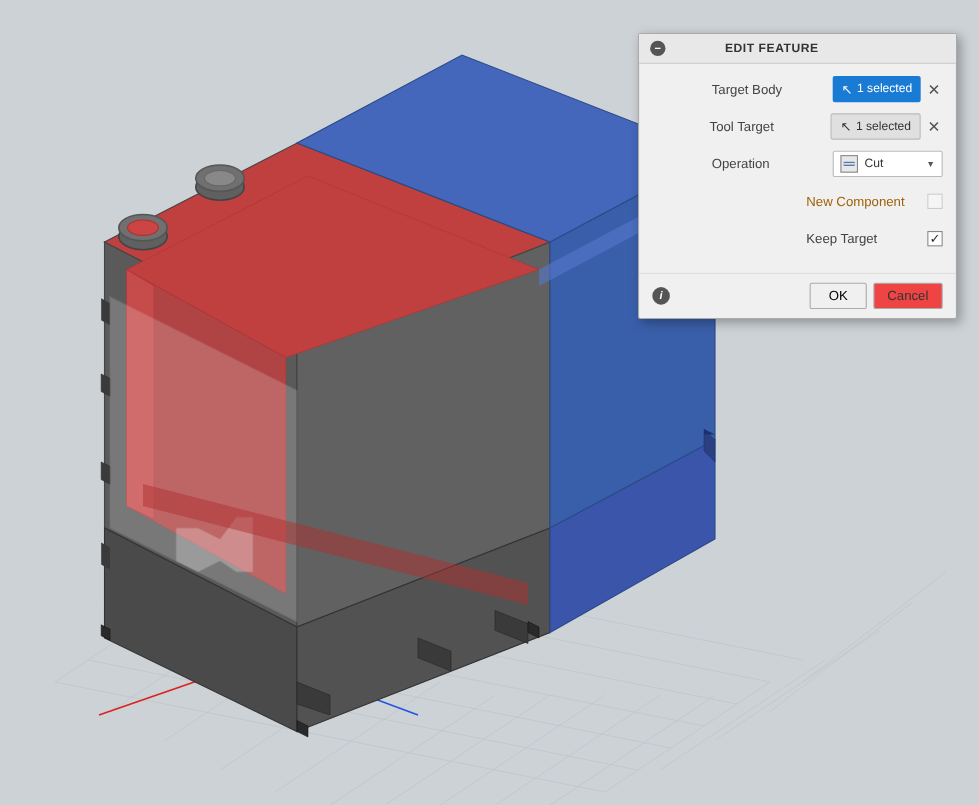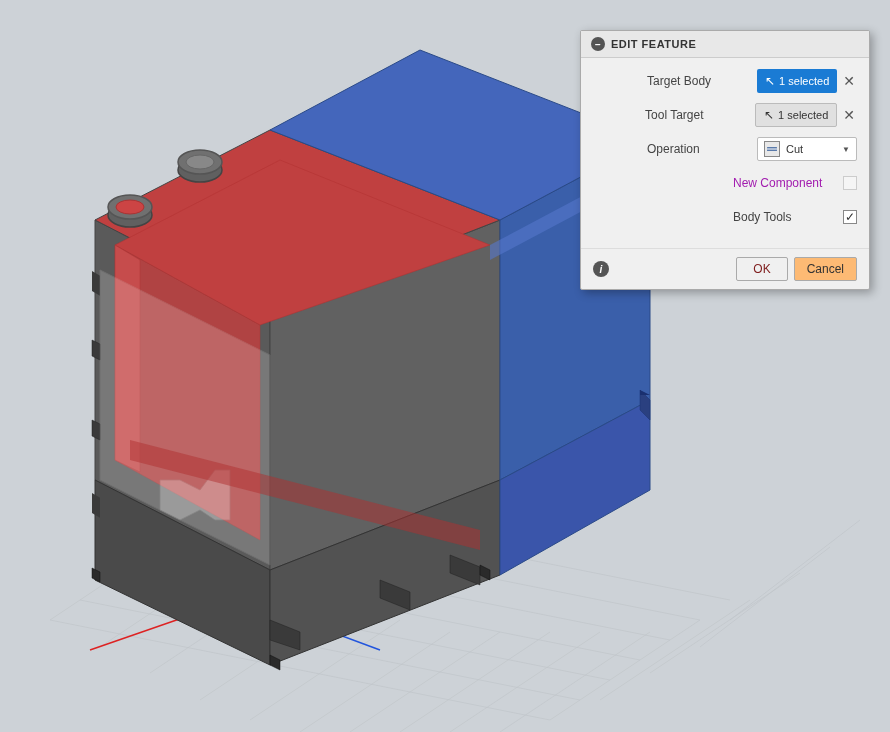--- a/index.html
+++ b/index.html
@@ -66,20 +66,21 @@
       font-size: 10px;
       font-weight: bold;
     }
 
     .dialog-title {
       font-size: 11px;
       font-weight: bold;
       color: #333;
       letter-spacing: 0.5px;
       text-transform: uppercase;
+      margin-left: 48px;
     }
 
     .dialog-body {
       padding: 10px 12px;
     }
 
     .form-row {
       display: flex;
       align-items: center;
       margin-bottom: 8px;
@@ -88,21 +89,21 @@
     }
 
     .form-label {
       width: 110px;
       color: #444;
       font-size: 12px;
       flex-shrink: 0;
     }
 
     .form-label.disabled {
-      color: #a21caf;
+      color: #a16207;
     }
 
     .selected-btn {
       display: flex;
       align-items: center;
       gap: 4px;
       background: #1a7bd4;
       color: white;
       border: none;
       padding: 3px 8px;
@@ -230,26 +231,26 @@
       flex: 1;
     }
 
     .btn-ok {
       padding: 4px 16px;
       background: #f0f0f0;
       border: 1px solid #aaa;
       border-radius: 2px;
       cursor: pointer;
       font-size: 12px;
-      color: #7f1d1d;
+      color: #000000;
     }
 
     .btn-cancel {
       padding: 4px 12px;
-      background: #fdba74;
+      background: #ef4444;
       border: 1px solid #aaa;
       border-radius: 2px;
       cursor: pointer;
       font-size: 12px;
       color: #333;
     }
   </style>
 </head>
 <body>
 
@@ -401,21 +402,21 @@
     </div>
 
     <div class="form-row">
       <span class="form-label disabled">New Component</span>
       <div class="checkbox-container">
         <div class="checkbox-disabled"></div>
       </div>
     </div>
 
     <div class="form-row">
-      <span class="form-label">Body Tools</span>
+      <span class="form-label">Keep Target</span>
       <div class="checkbox-container">
         <div class="checkbox-enabled">✓</div>
       </div>
     </div>
 
   </div>
 
   <div class="dialog-footer">
     <div class="info-icon">
       <span>i</span>

